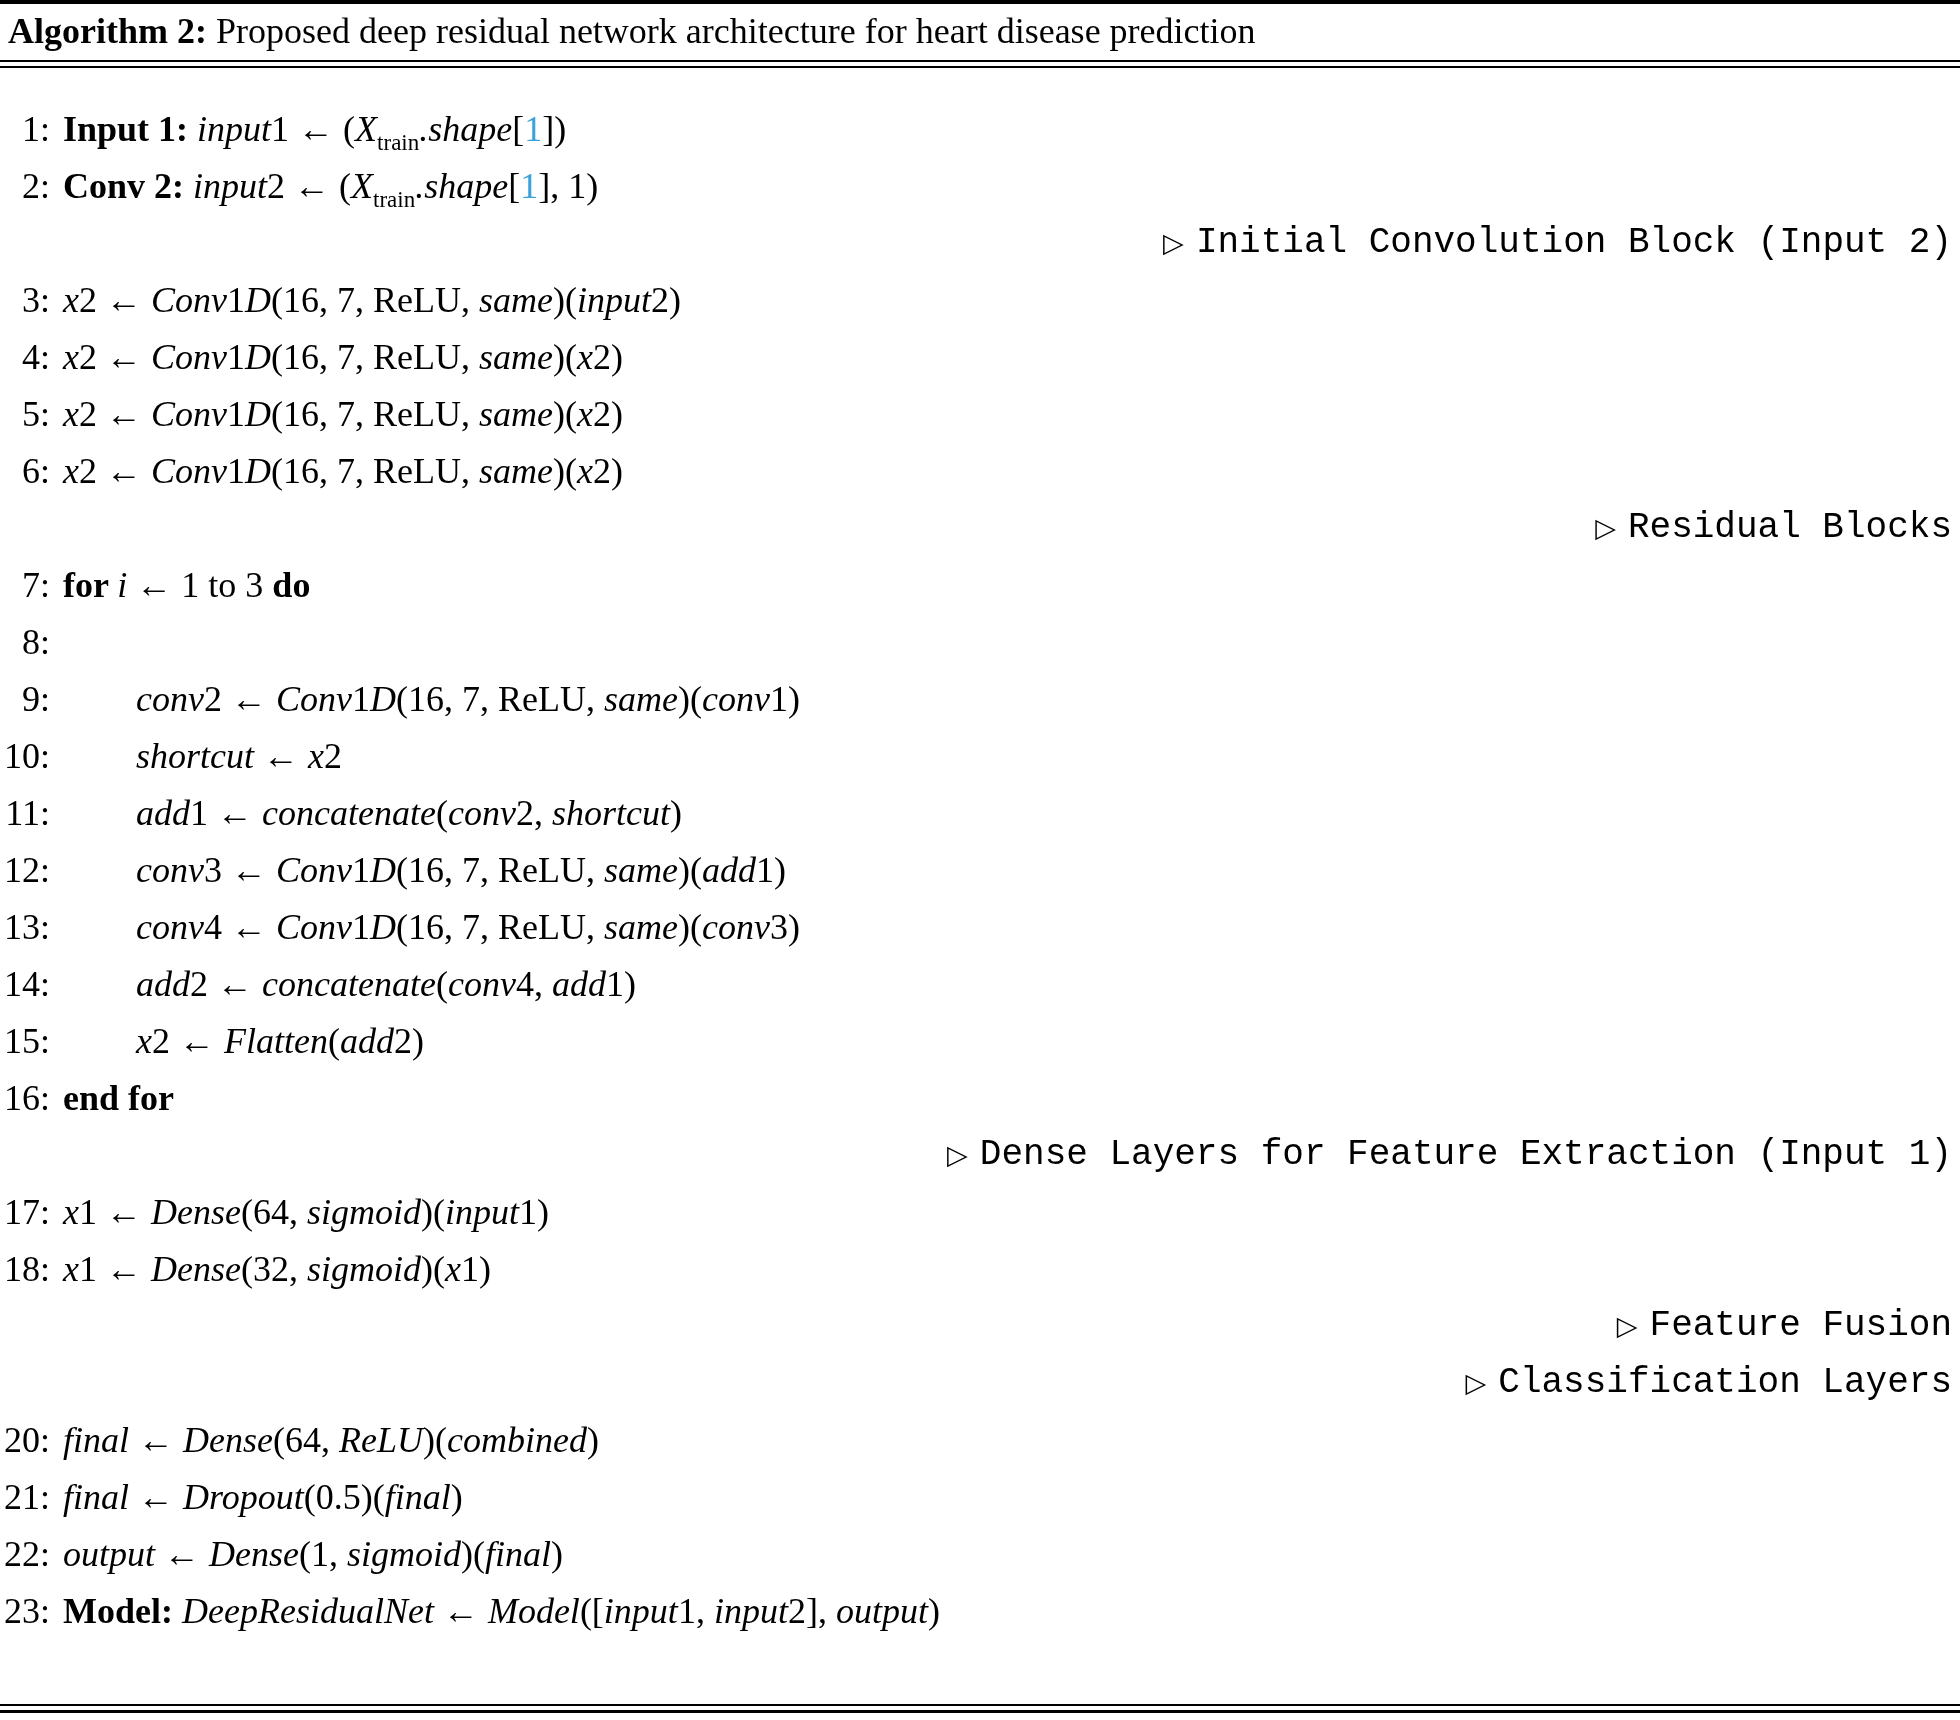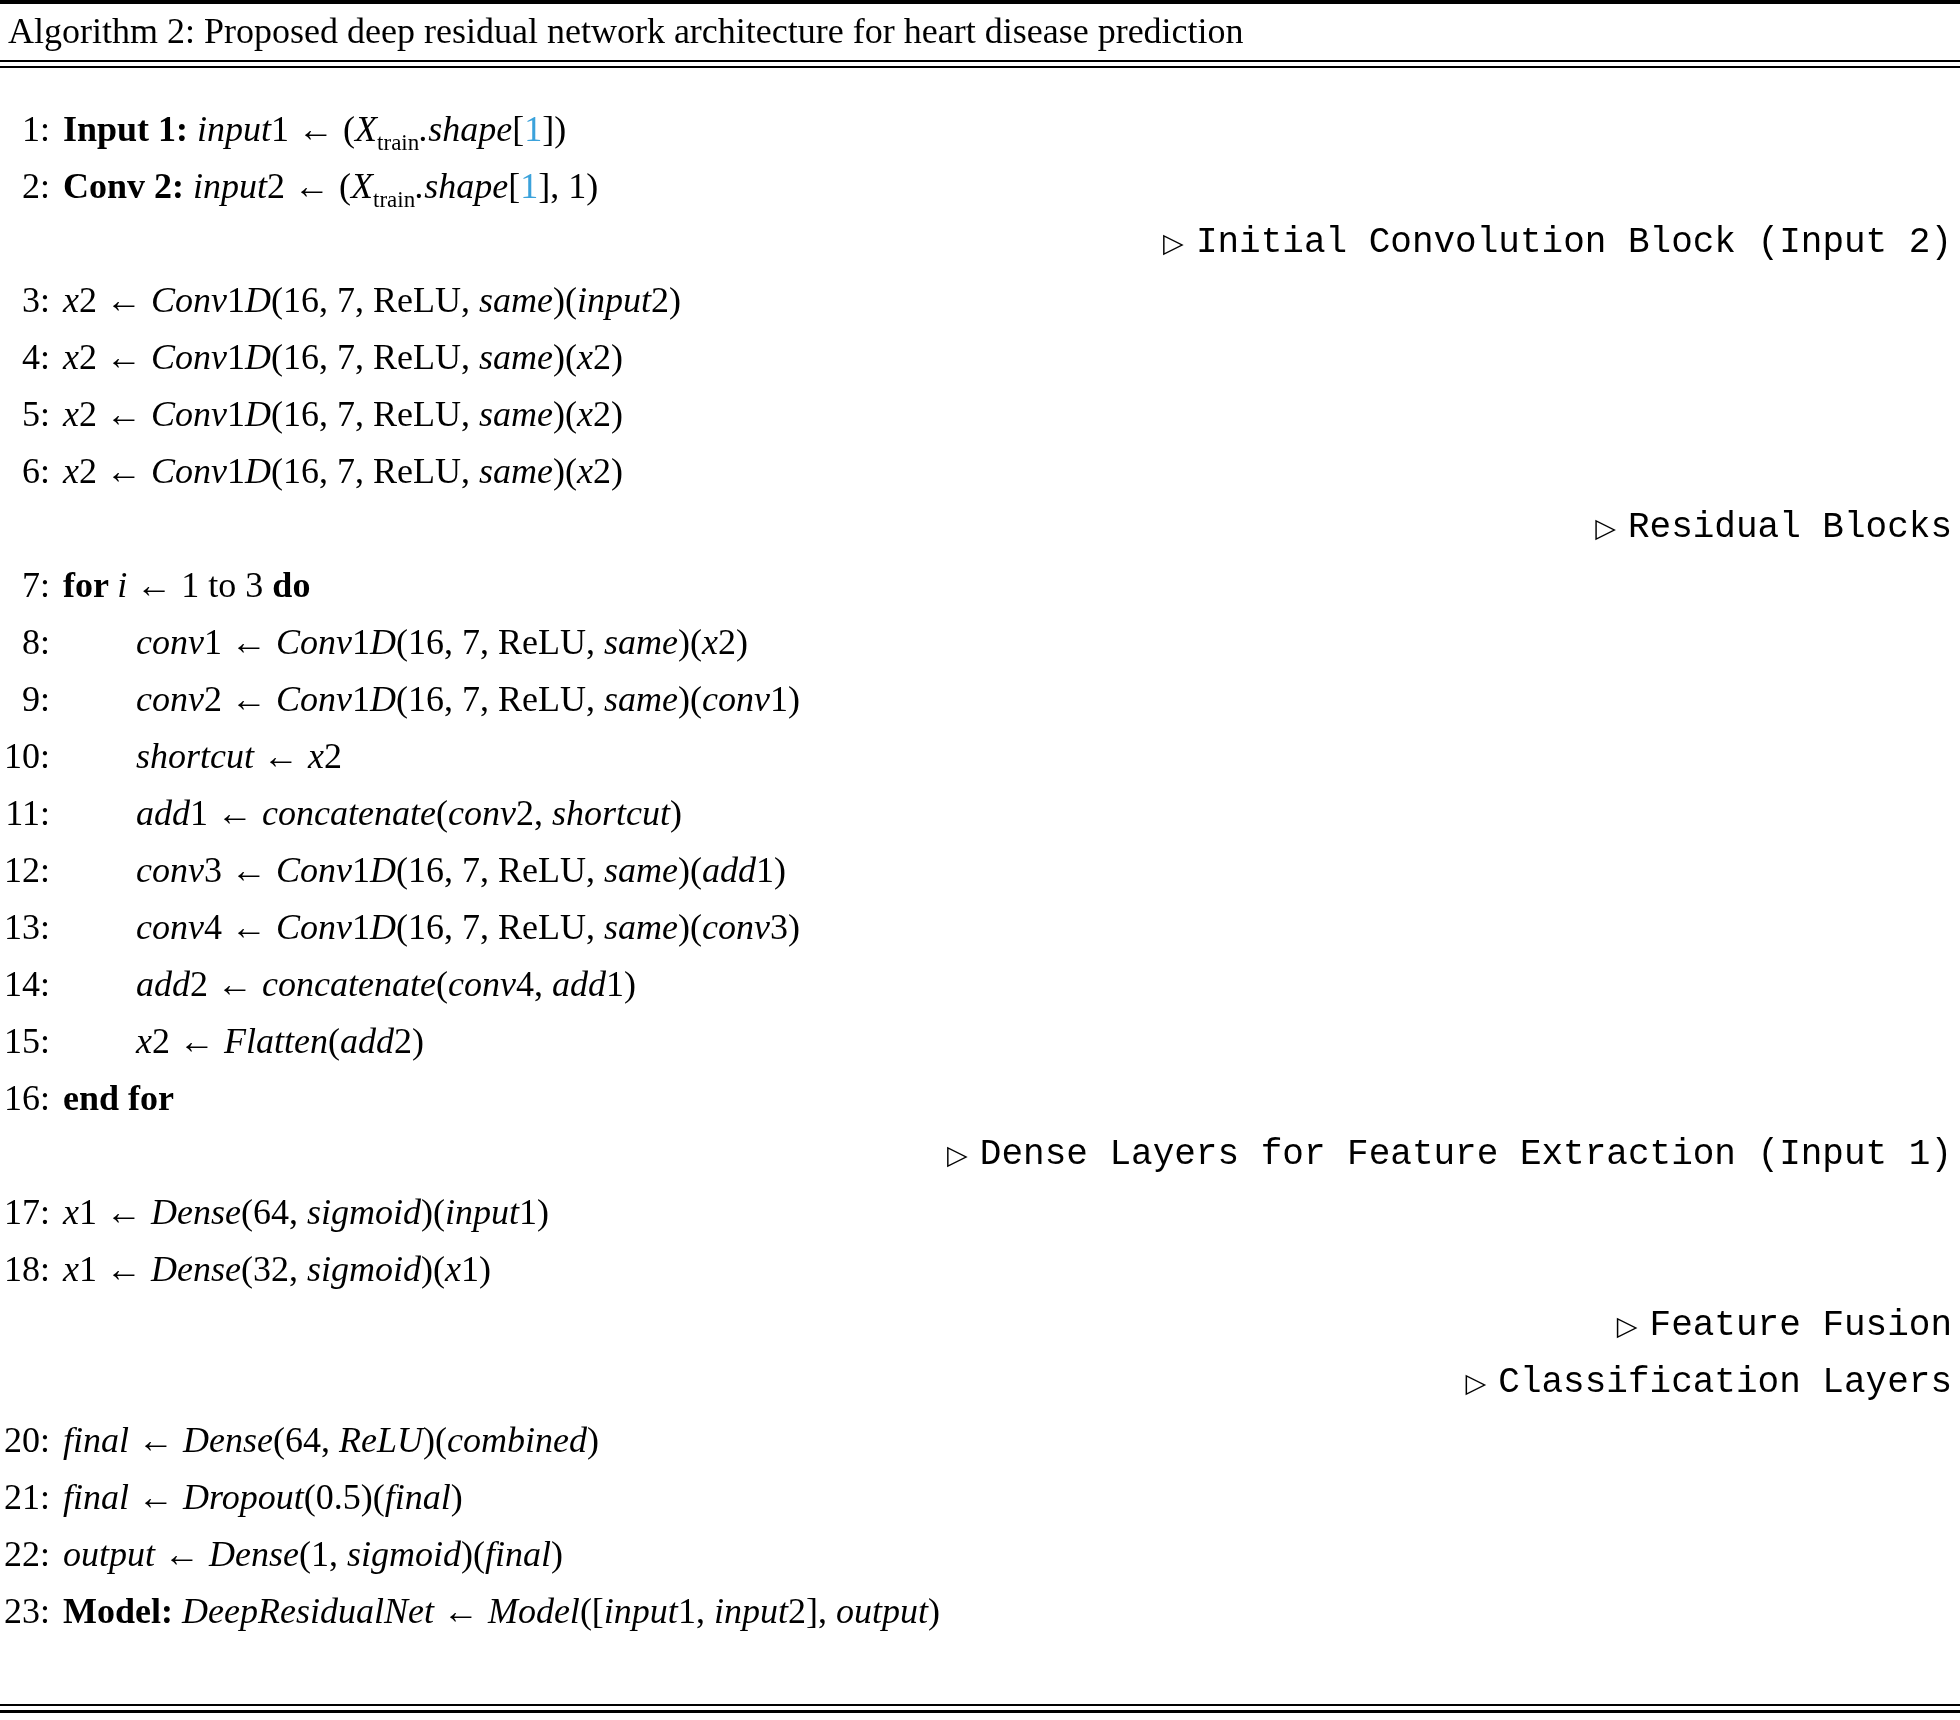--- a/index.html
+++ b/index.html
@@ -13,21 +13,21 @@
     overflow: hidden;
   }
   .rule-top {
     position: absolute; top: 0; left: 0; right: 0;
     height: 4px; background: #000;
   }
   .title-row {
     position: absolute; top: 10px; left: 8px; right: 8px;
     font-size: 36px; white-space: pre;
   }
-  .title-label { font-weight: normal; }
+  .title-label { font-weight: bold; }
   .rule-title-sep {
     position: absolute; top: 60px; left: 0; right: 0;
     height: 4px;
     border-top: 2.5px solid #000;
     border-bottom: 2.5px solid #000;
   }
   .algo-body {
     position: absolute; top: 100px; left: 2px; right: 8px;
   }
   .row {
@@ -107,21 +107,20 @@
       <div class="row comment-row">
         <span class="comment-marker">▷</span>
         <span class="comment-text seg roman">Residual Blocks</span>
       </div>
       <div class="row">
         <span class="num">7:</span>
         <span class="stmt"><span class="seg bold">for </span><span class="seg italic">i</span><span class="seg roman"> ← 1 to 3 </span><span class="seg bold">do</span></span>
       </div>
       <div class="row indent1">
         <span class="num">8:</span>
-        <span class="stmt"><span class="seg italic">conv</span><span class="seg roman">1 ← </span><span class="seg italic">Conv</span><span class="seg roman">1</span><span class="seg italic">D</span><span class="seg roman">(16, 7, ReLU, </span><span class="seg italic">same</span><span class="seg roman">)(</span><span class="seg italic">x</span><span class="seg roman">2)</span></span>
       </div>
       <div class="row indent1">
         <span class="num">9:</span>
         <span class="stmt"><span class="seg italic">conv</span><span class="seg roman">2 ← </span><span class="seg italic">Conv</span><span class="seg roman">1</span><span class="seg italic">D</span><span class="seg roman">(16, 7, ReLU, </span><span class="seg italic">same</span><span class="seg roman">)(</span><span class="seg italic">conv</span><span class="seg roman">1)</span></span>
       </div>
       <div class="row indent1">
         <span class="num">10:</span>
         <span class="stmt"><span class="seg italic">shortcut</span><span class="seg roman"> ← </span><span class="seg italic">x</span><span class="seg roman">2</span></span>
       </div>
       <div class="row indent1">

